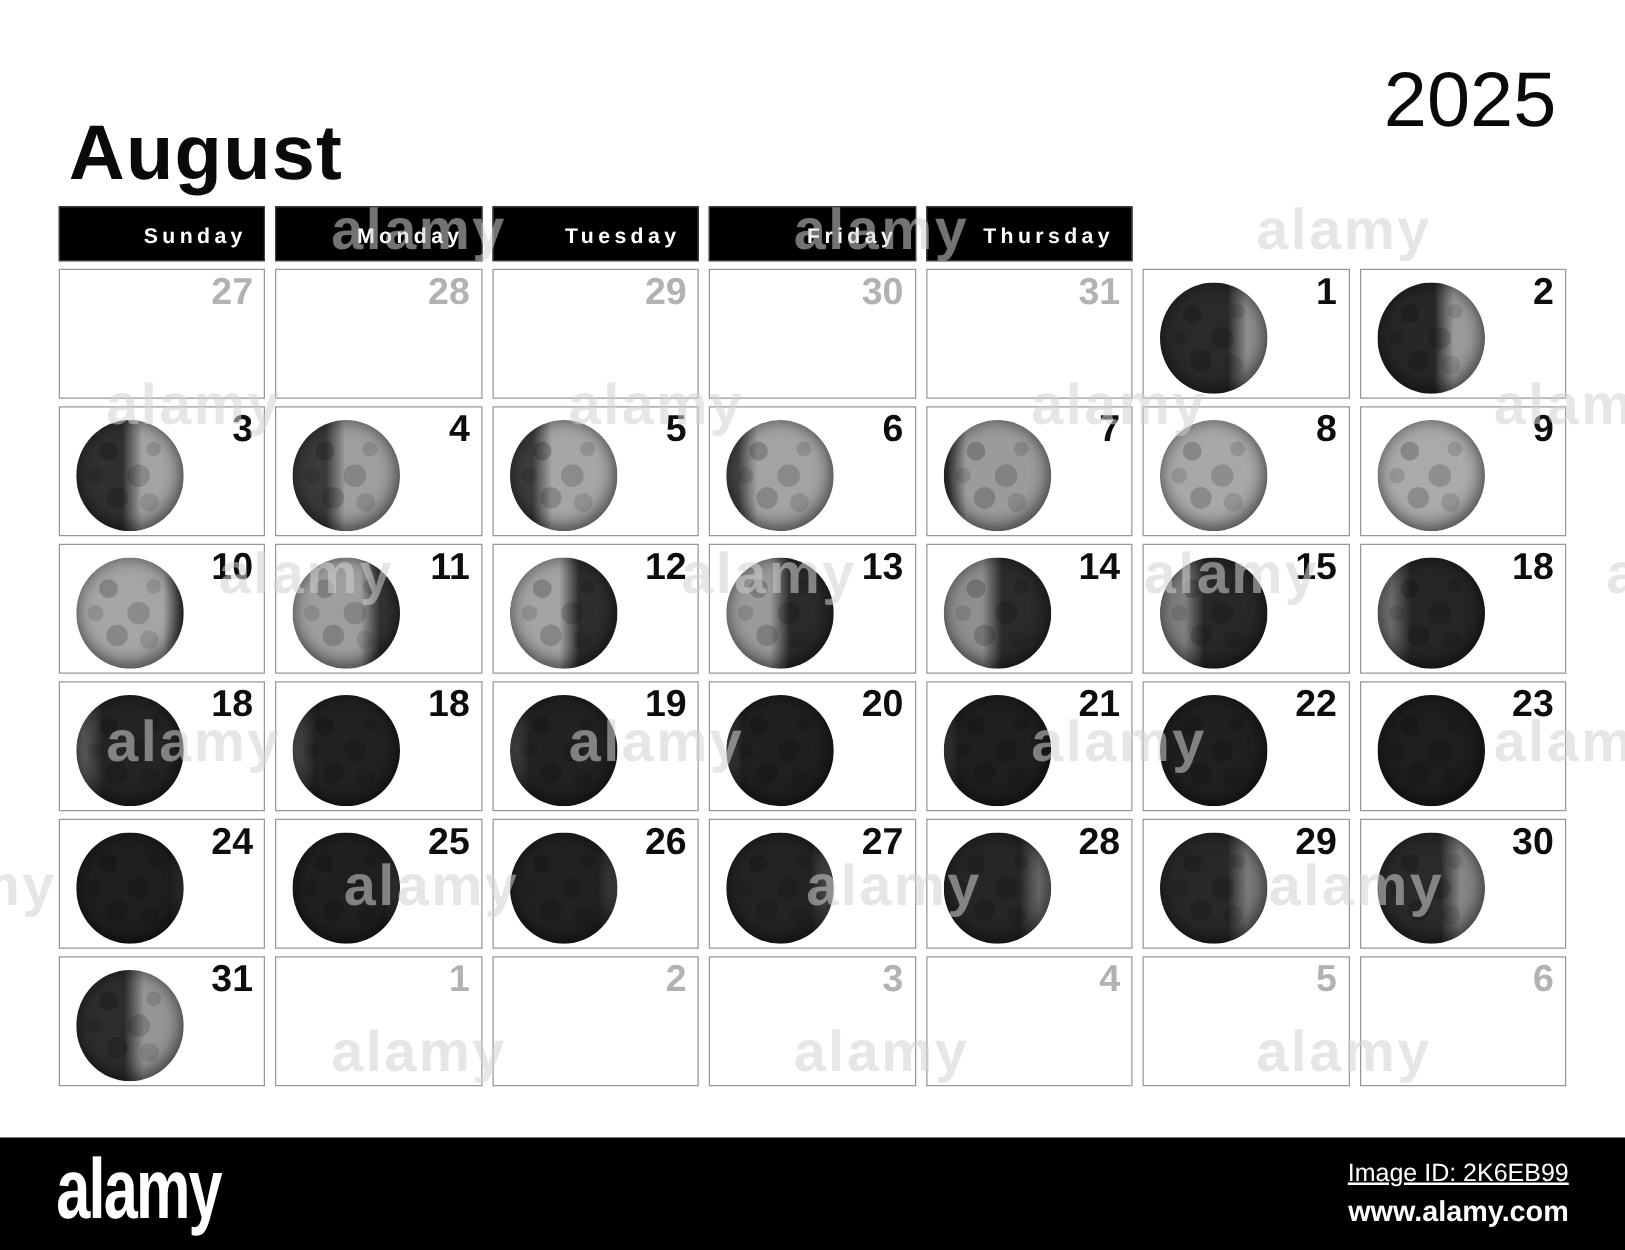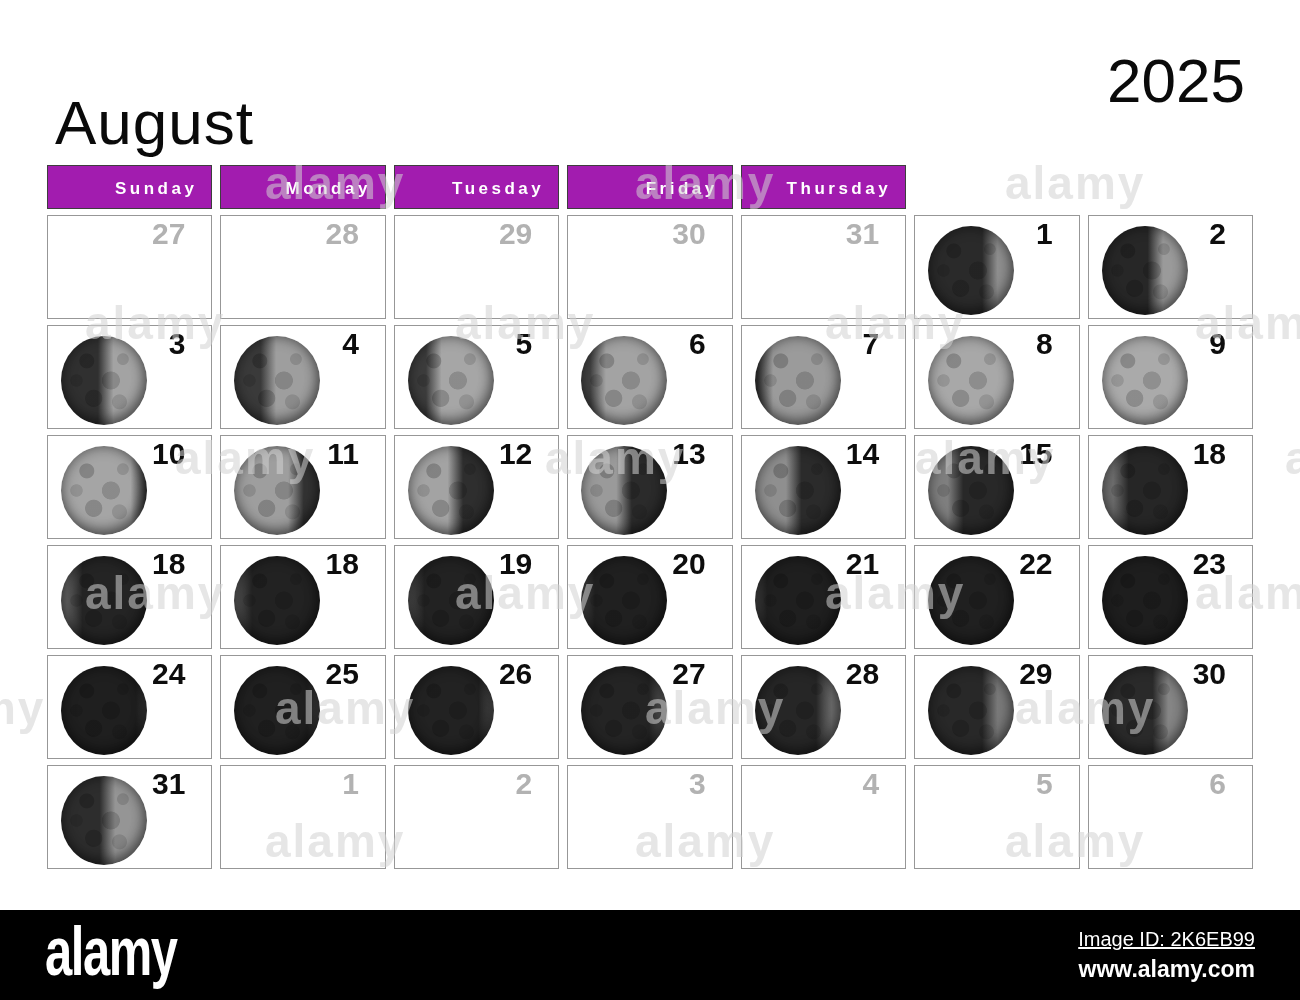--- a/index.html
+++ b/index.html
@@ -1,41 +1,41 @@
 <!DOCTYPE html>
 <html><head>
 <meta charset="utf-8">
 <style>
   html,body{margin:0;padding:0;}
   body{
     width:1300px;height:1000px;position:relative;overflow:hidden;
     background:#ffffff;font-family:"Liberation Sans", sans-serif;
   }
   .title-month{
-    position:absolute;left:55px;top:50px;font-size:62px;font-weight:normal;
+    position:absolute;left:55px;top:50px;font-size:62px;font-weight:bold;
     color:#0a0a0a;letter-spacing:1px;line-height:1;
   }
   .title-year{
     position:absolute;right:55px;top:50px;font-size:62px;font-weight:normal;
     color:#0a0a0a;line-height:1;
   }
   .calendar{position:absolute;left:47px;top:165px;width:1206px;}
   .weekdays{display:grid;grid-template-columns:repeat(7,1fr);gap:0 8px;}
   .wd{
-    height:44px;background:#a21caf;color:#ffffff;font-size:17px;font-weight:bold;
+    height:44px;background:#000000;color:#ffffff;font-size:17px;font-weight:bold;
     letter-spacing:3.5px;text-align:right;padding-right:14px;box-sizing:border-box;
     line-height:46px;border:1px solid #3e3e3e;
   }
   .grid{margin-top:6px;display:grid;grid-template-columns:repeat(7,1fr);gap:6px 8px;}
   .cell{
     height:104px;background:#ffffff;border:1px solid #979797;
     position:relative;box-sizing:border-box;
   }
   .daynum{
-    position:absolute;top:1px;right:26px;font-size:30px;font-weight:bold;
+    position:absolute;top:1px;right:9px;font-size:30px;font-weight:bold;
     color:#0d0d0d;line-height:34px;
   }
   .daynum.dim{color:#b2b2b2;}
   .moon{
     position:absolute;left:13px;top:10px;width:86px;height:89px;border-radius:50%;
     box-shadow:inset 0 0 14px rgba(0,0,0,0.45), inset -3px -6px 12px rgba(0,0,0,0.3);
   }
   .wm-tile{
     position:absolute;z-index:5;font-size:46px;font-weight:bold;letter-spacing:2px;
     color:#d2d2d2;opacity:0.55;pointer-events:none;user-select:none;line-height:1;

